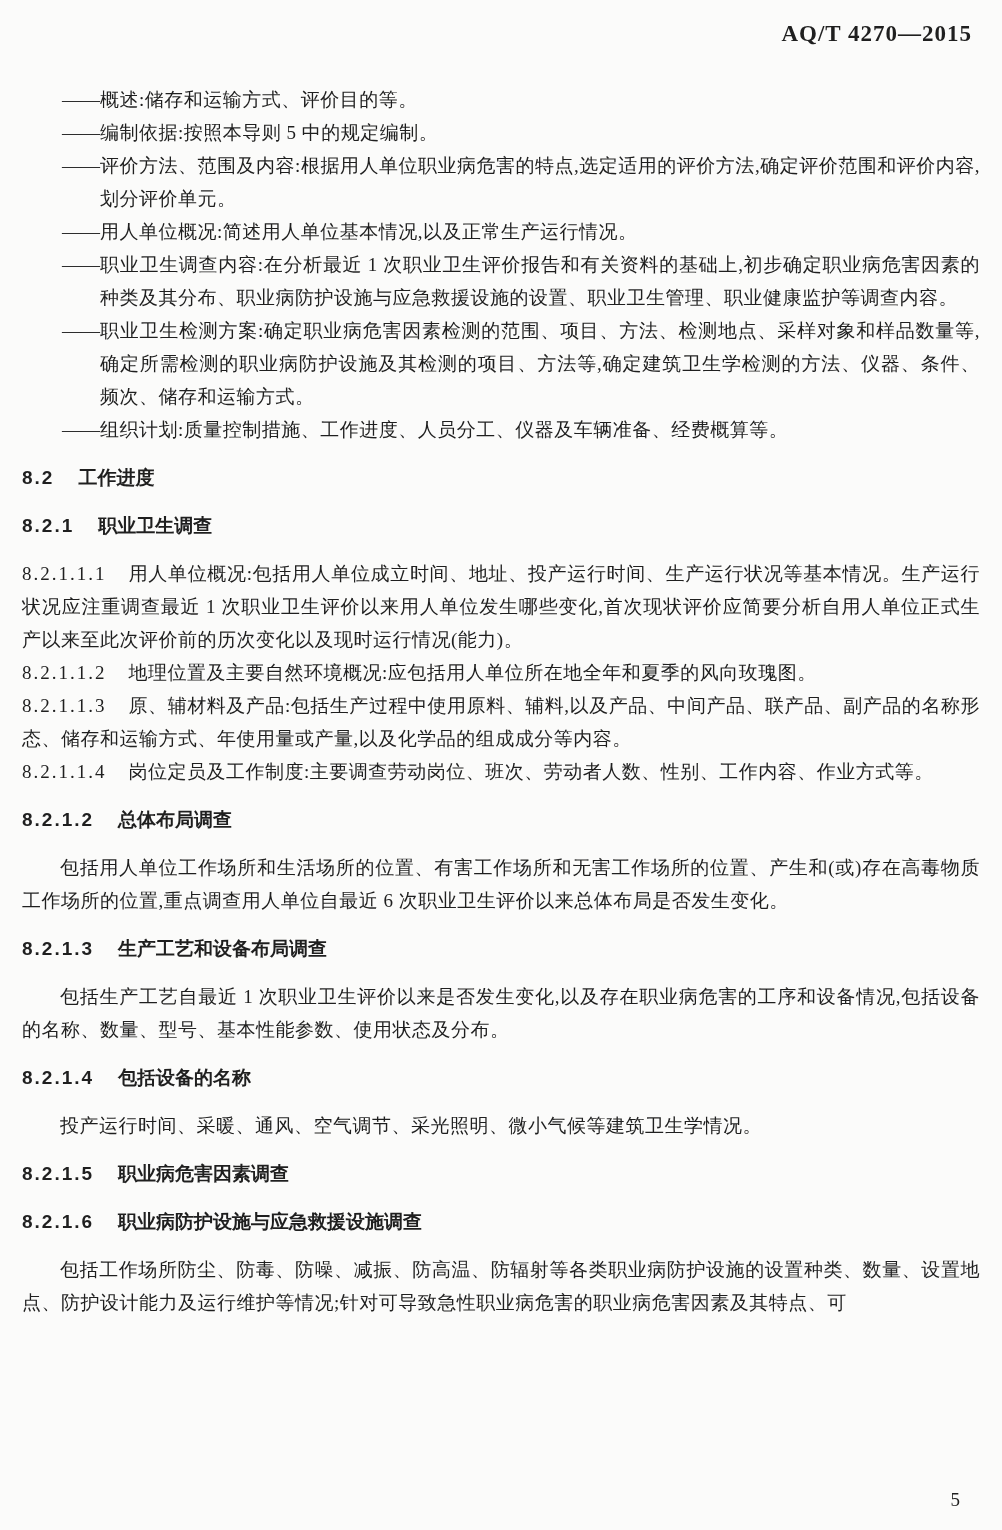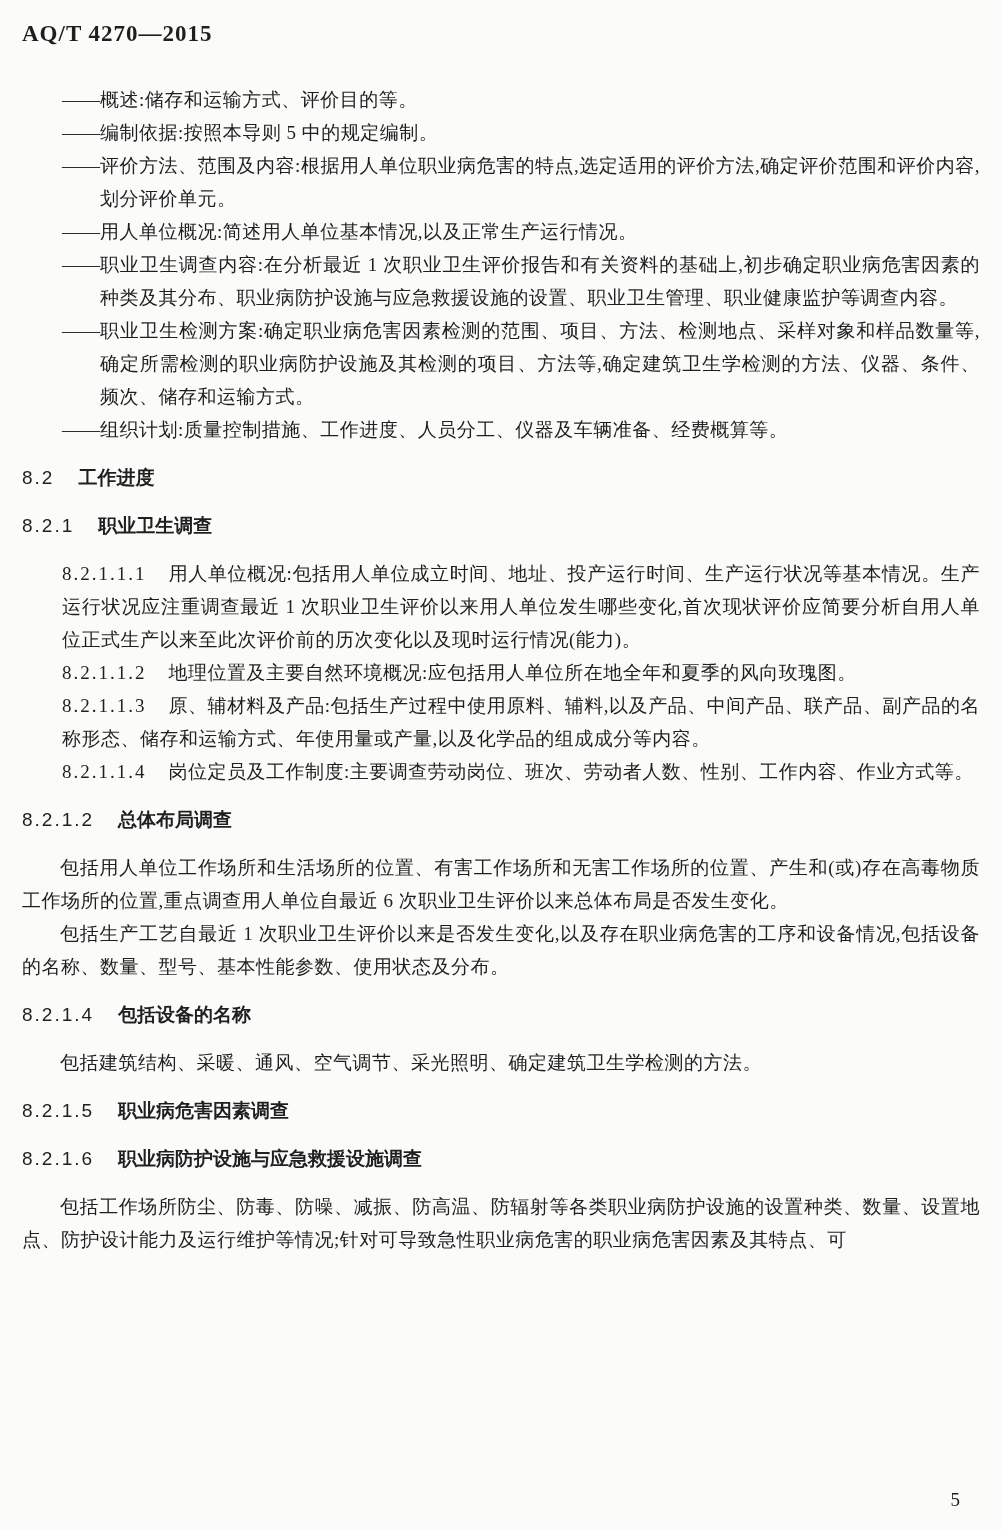--- a/index.html
+++ b/index.html
@@ -15,20 +15,21 @@
     line-height: 33px;
   }
   .page {
     position: relative;
     width: 1002px;
     height: 1530px;
     padding: 20px 22px 0 22px;
   }
   
   .running-header {
+    text-align: right;
     padding-right: 8px;
     margin-bottom: 34px;
     line-height: 28px;
   }
   .doc-number {
     font-family: "Liberation Serif", "DejaVu Serif", serif;
     font-weight: bold;
     font-size: 23px;
     letter-spacing: 1px;
   }
@@ -46,31 +47,30 @@
     text-justify: inter-ideograph;
     letter-spacing: 0.5px;
   }
   
   .heading {
     font-family: "Liberation Sans", "DejaVu Sans", sans-serif;
     font-weight: bold;
     margin: 15px 0;
   }
   .h-num {
-    font-weight: 400;
+    font-weight: 700;
     letter-spacing: 2px;
     margin-right: 24px;
     text-align: right;
   }
   
   .npara {
     text-align: justify;
     text-justify: inter-ideograph;
     letter-spacing: 0.5px;
-    margin-left: 40px;
   }
   .p-num {
     letter-spacing: 2px;
     margin-right: 22px;
   }
   
   .para {
     text-indent: 2em;
     text-align: justify;
     text-justify: inter-ideograph;
@@ -126,23 +126,24 @@
 
   <div id="document-body">
       <div class="heading"><span class="h-num">8.2</span><span class="h-title">工作进度</span></div>
       <div class="heading"><span class="h-num">8.2.1</span><span class="h-title">职业卫生调查</span></div>
       <p class="npara"><span class="p-num">8.2.1.1.1</span><span class="p-text">用人单位概况:包括用人单位成立时间、地址、投产运行时间、生产运行状况等基本情况。生产运行状况应注重调查最近 1 次职业卫生评价以来用人单位发生哪些变化,首次现状评价应简要分析自用人单位正式生产以来至此次评价前的历次变化以及现时运行情况(能力)。</span></p>
       <p class="npara"><span class="p-num">8.2.1.1.2</span><span class="p-text">地理位置及主要自然环境概况:应包括用人单位所在地全年和夏季的风向玫瑰图。</span></p>
       <p class="npara"><span class="p-num">8.2.1.1.3</span><span class="p-text">原、辅材料及产品:包括生产过程中使用原料、辅料,以及产品、中间产品、联产品、副产品的名称形态、储存和运输方式、年使用量或产量,以及化学品的组成成分等内容。</span></p>
       <p class="npara"><span class="p-num">8.2.1.1.4</span><span class="p-text">岗位定员及工作制度:主要调查劳动岗位、班次、劳动者人数、性别、工作内容、作业方式等。</span></p>
       <div class="heading"><span class="h-num">8.2.1.2</span><span class="h-title">总体布局调查</span></div>
       <p class="para">包括用人单位工作场所和生活场所的位置、有害工作场所和无害工作场所的位置、产生和(或)存在高毒物质工作场所的位置,重点调查用人单位自最近 6 次职业卫生评价以来总体布局是否发生变化。</p>
+      <div class="heading"><span class="h-num">8.2.1.3</span><span class="h-title">生产工艺和设备布局调查</span></div>
       <p class="para">包括生产工艺自最近 1 次职业卫生评价以来是否发生变化,以及存在职业病危害的工序和设备情况,包括设备的名称、数量、型号、基本性能参数、使用状态及分布。</p>
       <div class="heading"><span class="h-num">8.2.1.4</span><span class="h-title">包括设备的名称</span></div>
-      <p class="para">包括建筑结构、采暖、通风、空气调节、采光照明、确定建筑卫生学检测的方法。</p>
+      <p class="para">投产运行时间、采暖、通风、空气调节、采光照明、微小气候等建筑卫生学情况。</p>
       <div class="heading"><span class="h-num">8.2.1.5</span><span class="h-title">职业病危害因素调查</span></div>
       <div class="heading"><span class="h-num">8.2.1.6</span><span class="h-title">职业病防护设施与应急救援设施调查</span></div>
       <p class="para">包括工作场所防尘、防毒、防噪、减振、防高温、防辐射等各类职业病防护设施的设置种类、数量、设置地点、防护设计能力及运行维护等情况;针对可导致急性职业病危害的职业病危害因素及其特点、可</p>
     </div>
 
   <div class="page-footer">
     <span>5</span>
   </div>
 
 </div>

